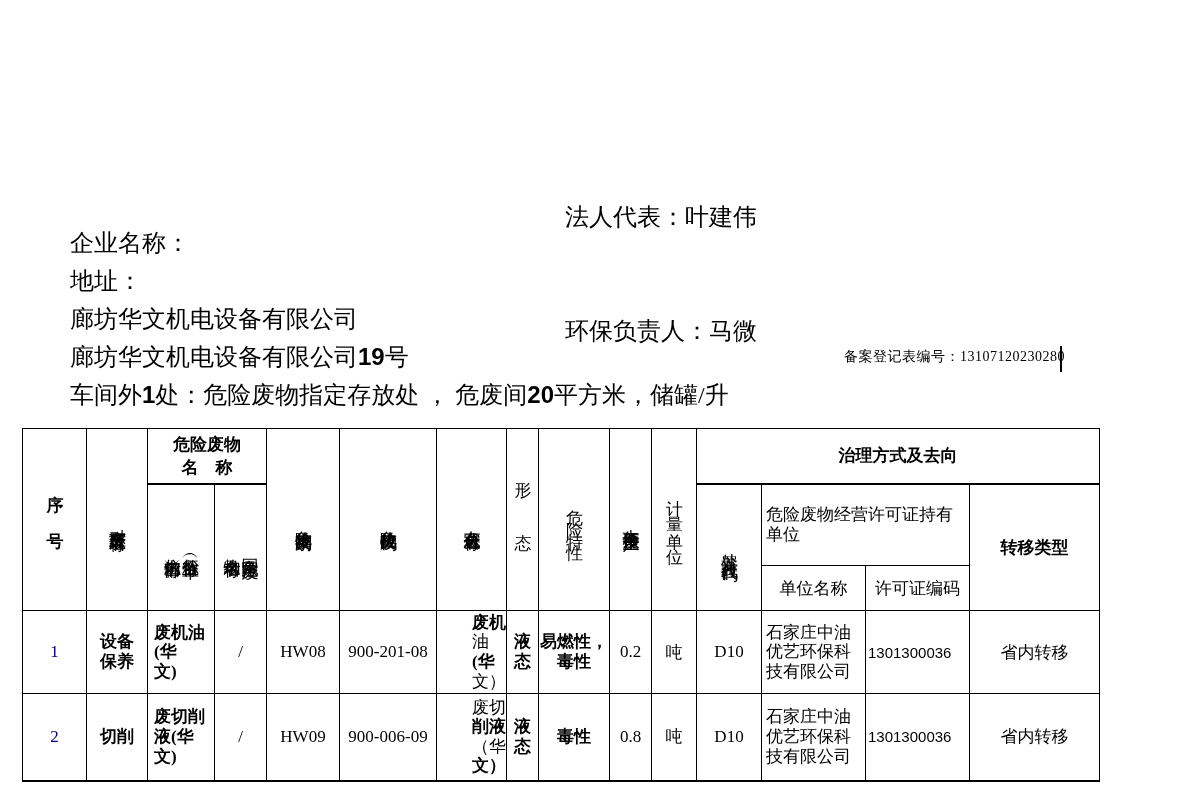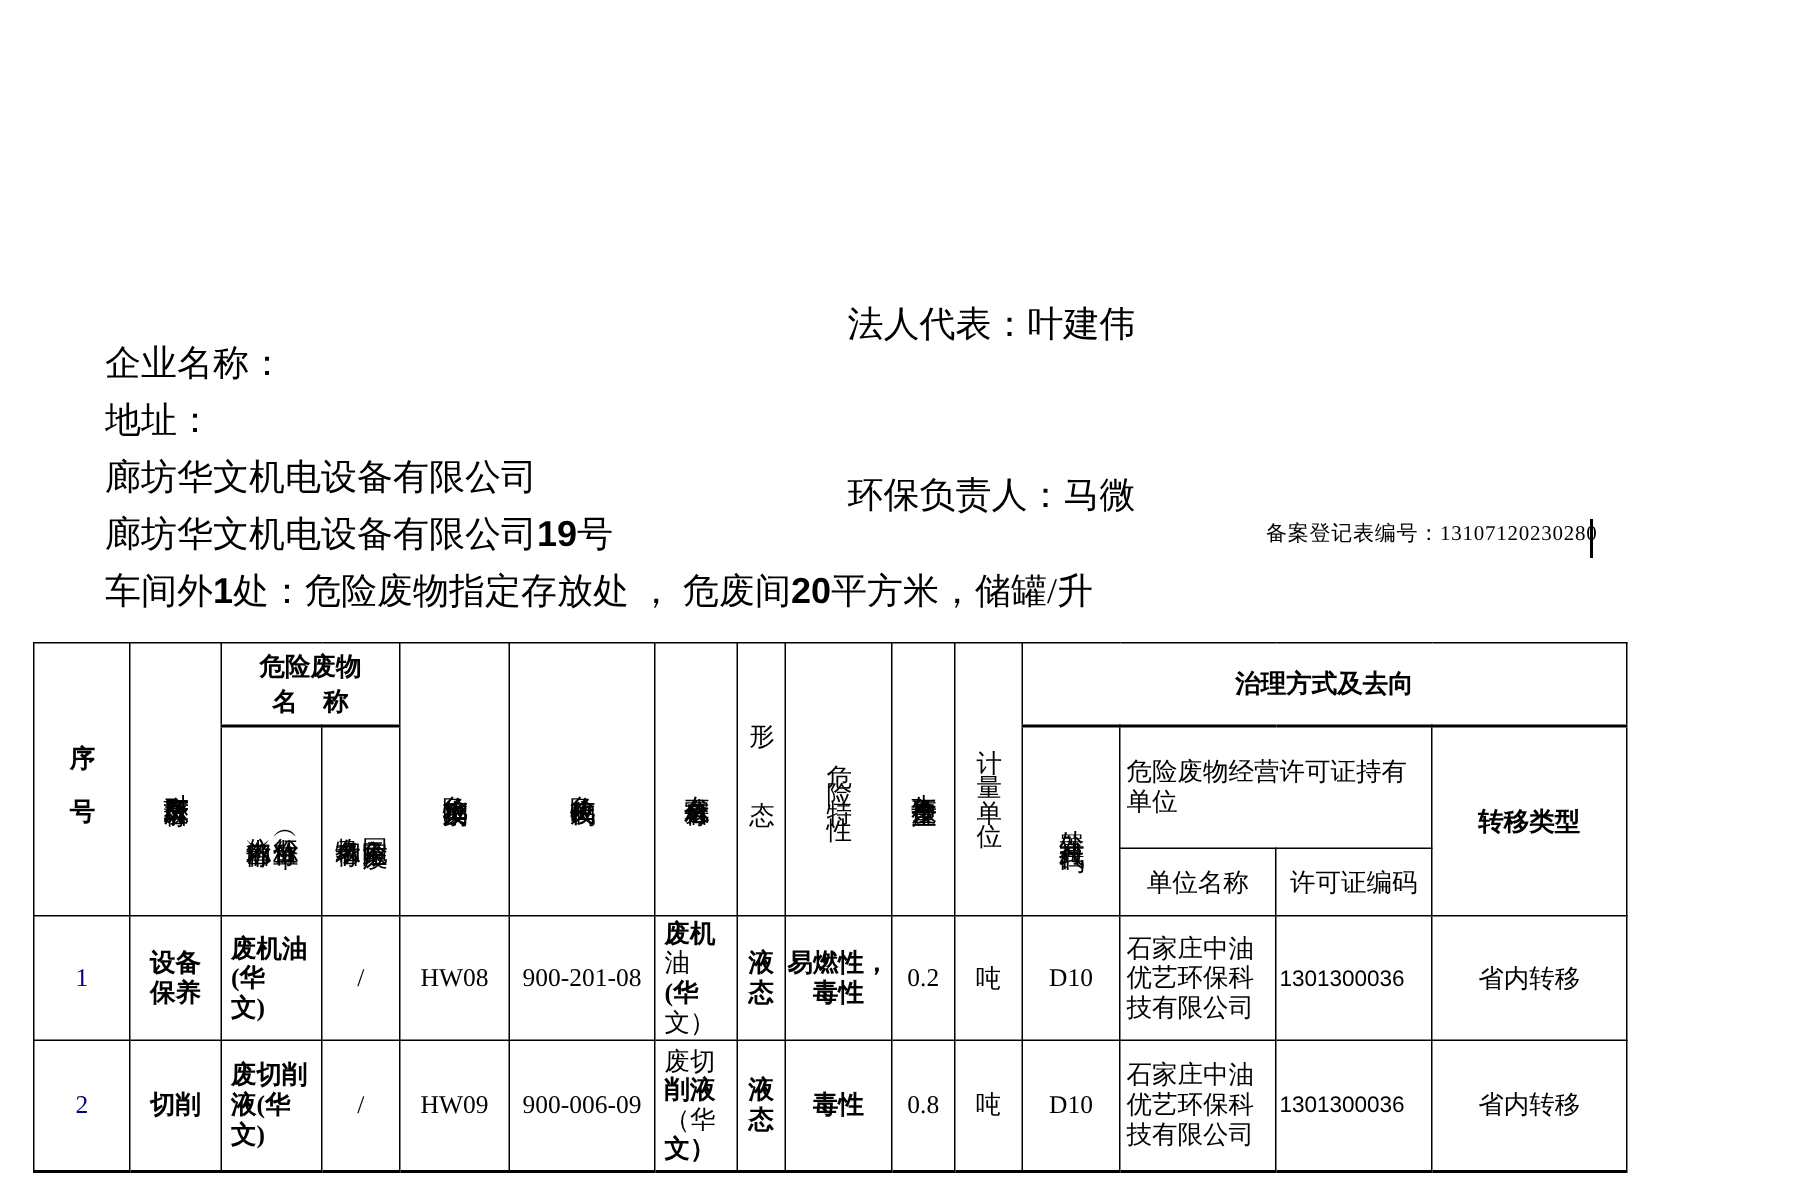--- a/index.html
+++ b/index.html
@@ -42,21 +42,21 @@
   }
   .sp005 { letter-spacing:0.05em; }
   .sp015 { letter-spacing:0.15em; }
   .sp07  { letter-spacing:0.7em; }
   .sp095 { letter-spacing:0.95em; }
   .sp22  { letter-spacing:2.2em; }
   .sp3   { letter-spacing:3em; }
 
   .seqnum { color:#000080; }
   .sansfont { font-family:"Liberation Sans","DejaVu Sans",sans-serif; font-size:15px; }
-  .harmcell div { line-height:1.15; }
+  .harmcell div { line-height:1.15;margin-left:29px; }
   .lh115 { line-height:1.15; }
 </style>
 </head>
 <body>
 
 <div class="page">
 
 
   <div class="info">
     <div class="info-line">

